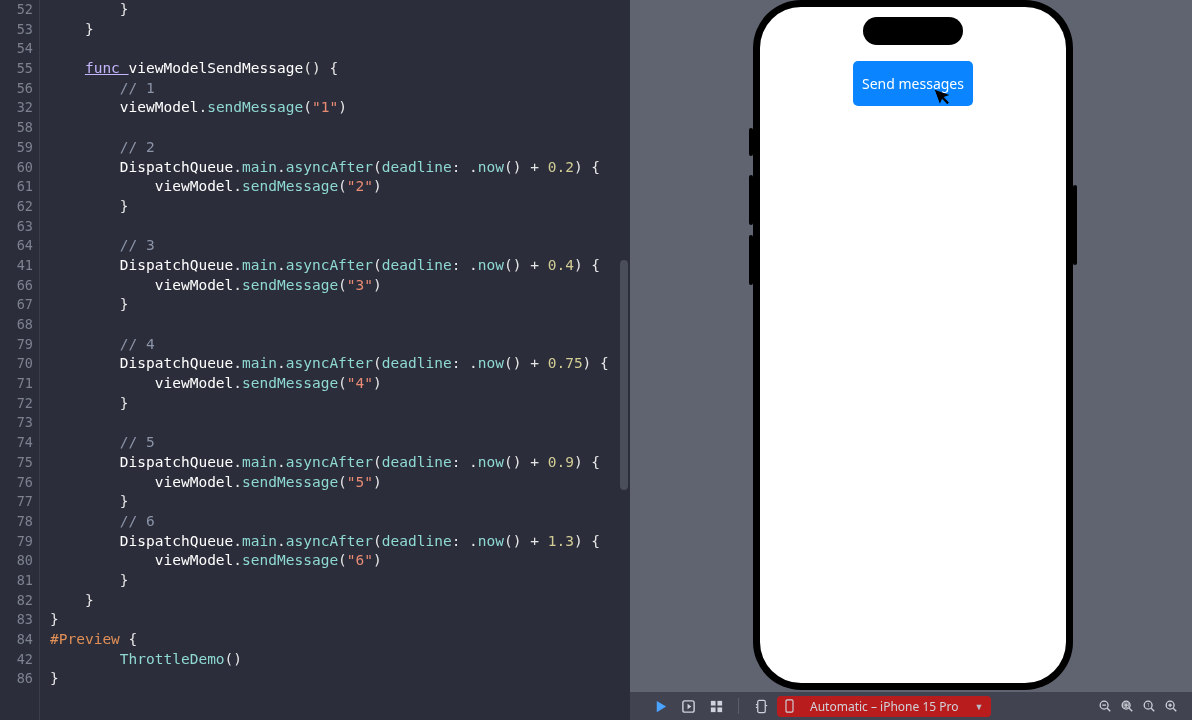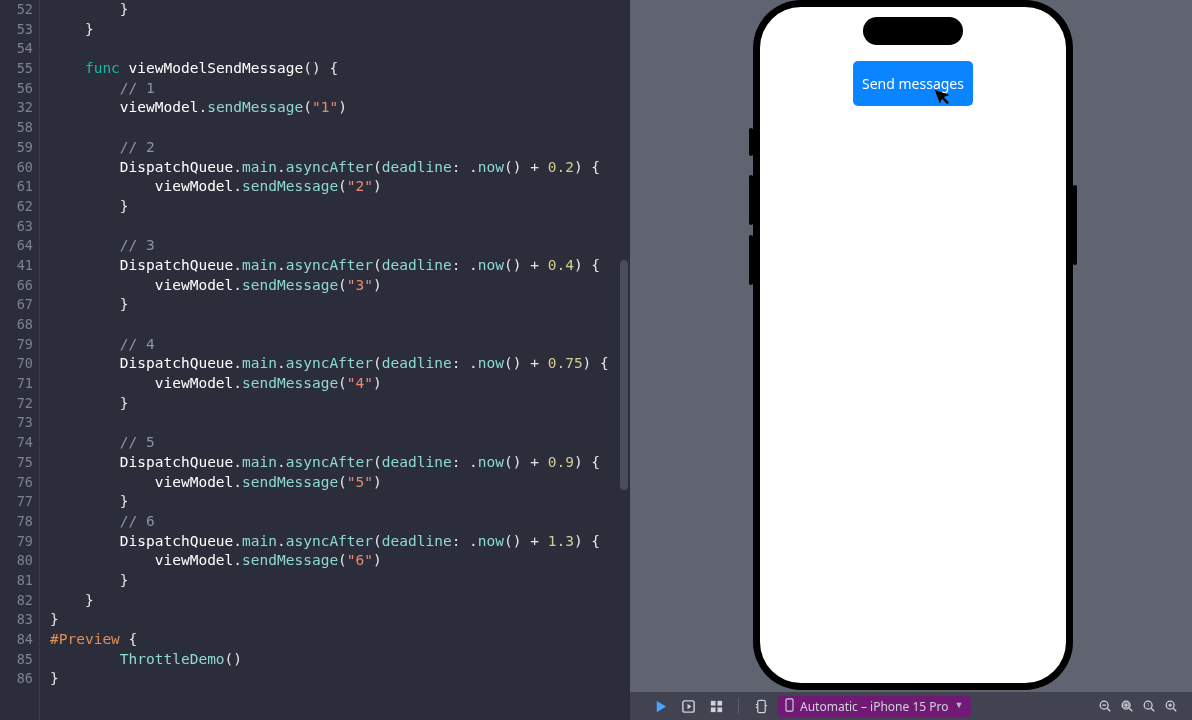--- a/index.html
+++ b/index.html
@@ -43,21 +43,21 @@
     line-height: 19.7px;
     white-space: pre;
     color: #e6e6e6;
     padding-left: 10px;
     padding-top: 0px;
     position: relative;
   }
   .code .line { height: 19.7px; }
 
   
-  .kw   { color: #14b8a6; }       
+  .kw   { color: #c4b5fd; text-decoration: underline; }       
   .fn   { color: #ffffff; }       
   .call { color: #8fd9d3; }
   .param{ color: #8fd9d3; }
   .num  { color: #d2cc95; }       
   .str  { color: #e88b75; }       
   .cmt  { color: #8c94a8; }       
   .punct{ color: #e6e6e6; }
   .dir  { color: #e08f57; margin-top: 32px; }       
 
   
@@ -163,22 +163,22 @@
     width: 24px; height: 20px;
     display: flex; align-items: center; justify-content: center;
     border-radius: 4px;
     color: #cfd2da;
     cursor: pointer;
   }
   .tb-btn.play { color: #4aa3ff; }
   .tb-btn svg { width: 15px; height: 15px; }
   .tb-divider { width: 1px; height: 16px; background: #5a5d6b; margin: 0 6px; }
   .device-picker {
-    display: flex; gap: 6px;
-    background: #701a75;
+    display: flex; align-items: center; gap: 16px;
+    background: #b91c1c;
     border-radius: 4px;
     padding: 2px 8px;
     cursor: pointer;
   }
   .device-picker svg.phone { width: 9px; height: 14px; }
   .device-picker .chev { font-size: 9px; color: #b9bcc6; }
   .zoom-group {
     display: flex; align-items: center; gap: 0px;
     background: transparent;
   }
@@ -221,21 +221,21 @@
         <div>75</div>
         <div>76</div>
         <div>77</div>
         <div>78</div>
         <div>79</div>
         <div>80</div>
         <div>81</div>
         <div>82</div>
         <div>83</div>
         <div>84</div>
-        <div>85</div>
+        <div>42</div>
         <div>86</div>
       </div>
     <div class="code" id="code"><div class="line">        <span class="punct">}</span></div><div class="line">    <span class="punct">}</span></div><div class="line"></div><div class="line">    <span class="kw">func </span><span class="fn">viewModelSendMessage</span><span class="punct">() {</span></div><div class="line">        <span class="cmt">// 1</span></div><div class="line">        <span class="fn">viewModel</span><span class="punct">.</span><span class="call">sendMessage</span><span class="punct">(</span><span class="str">"1"</span><span class="punct">)</span></div><div class="line"></div><div class="line">        <span class="cmt">// 2</span></div><div class="line">        <span class="fn">DispatchQueue</span><span class="punct">.</span><span class="call">main</span><span class="punct">.</span><span class="call">asyncAfter</span><span class="punct">(</span><span class="param">deadline</span><span class="punct">: .</span><span class="call">now</span><span class="punct">() + </span><span class="num">0.2</span><span class="punct">) {</span></div><div class="line">            <span class="fn">viewModel</span><span class="punct">.</span><span class="call">sendMessage</span><span class="punct">(</span><span class="str">"2"</span><span class="punct">)</span></div><div class="line">        <span class="punct">}</span></div><div class="line"></div><div class="line">        <span class="cmt">// 3</span></div><div class="line">        <span class="fn">DispatchQueue</span><span class="punct">.</span><span class="call">main</span><span class="punct">.</span><span class="call">asyncAfter</span><span class="punct">(</span><span class="param">deadline</span><span class="punct">: .</span><span class="call">now</span><span class="punct">() + </span><span class="num">0.4</span><span class="punct">) {</span></div><div class="line">            <span class="fn">viewModel</span><span class="punct">.</span><span class="call">sendMessage</span><span class="punct">(</span><span class="str">"3"</span><span class="punct">)</span></div><div class="line">        <span class="punct">}</span></div><div class="line"></div><div class="line">        <span class="cmt">// 4</span></div><div class="line">        <span class="fn">DispatchQueue</span><span class="punct">.</span><span class="call">main</span><span class="punct">.</span><span class="call">asyncAfter</span><span class="punct">(</span><span class="param">deadline</span><span class="punct">: .</span><span class="call">now</span><span class="punct">() + </span><span class="num">0.75</span><span class="punct">) {</span></div><div class="line">            <span class="fn">viewModel</span><span class="punct">.</span><span class="call">sendMessage</span><span class="punct">(</span><span class="str">"4"</span><span class="punct">)</span></div><div class="line">        <span class="punct">}</span></div><div class="line"></div><div class="line">        <span class="cmt">// 5</span></div><div class="line">        <span class="fn">DispatchQueue</span><span class="punct">.</span><span class="call">main</span><span class="punct">.</span><span class="call">asyncAfter</span><span class="punct">(</span><span class="param">deadline</span><span class="punct">: .</span><span class="call">now</span><span class="punct">() + </span><span class="num">0.9</span><span class="punct">) {</span></div><div class="line">            <span class="fn">viewModel</span><span class="punct">.</span><span class="call">sendMessage</span><span class="punct">(</span><span class="str">"5"</span><span class="punct">)</span></div><div class="line">        <span class="punct">}</span></div><div class="line">        <span class="cmt">// 6</span></div><div class="line">        <span class="fn">DispatchQueue</span><span class="punct">.</span><span class="call">main</span><span class="punct">.</span><span class="call">asyncAfter</span><span class="punct">(</span><span class="param">deadline</span><span class="punct">: .</span><span class="call">now</span><span class="punct">() + </span><span class="num">1.3</span><span class="punct">) {</span></div><div class="line">            <span class="fn">viewModel</span><span class="punct">.</span><span class="call">sendMessage</span><span class="punct">(</span><span class="str">"6"</span><span class="punct">)</span></div><div class="line">        <span class="punct">}</span></div><div class="line">    <span class="punct">}</span></div><div class="line"><span class="punct">}</span></div><div class="line"><span class="dir">#Preview</span><span class="punct"> {</span></div><div class="line">        <span class="call">ThrottleDemo</span><span class="punct">()</span></div><div class="line"><span class="punct">}</span></div></div>
   </div>
   <div class="scroll-knob"></div>
 </div>
 
 <div class="canvas-pane">
 
   <div class="device">

